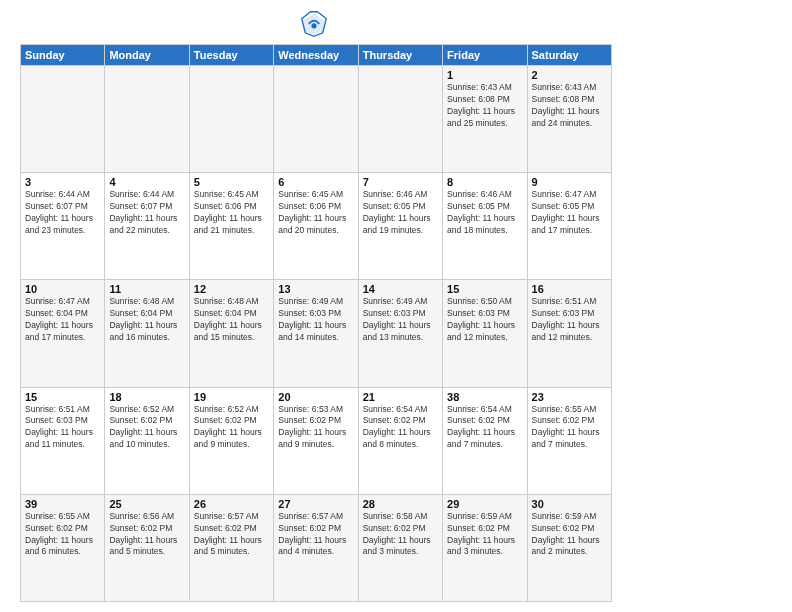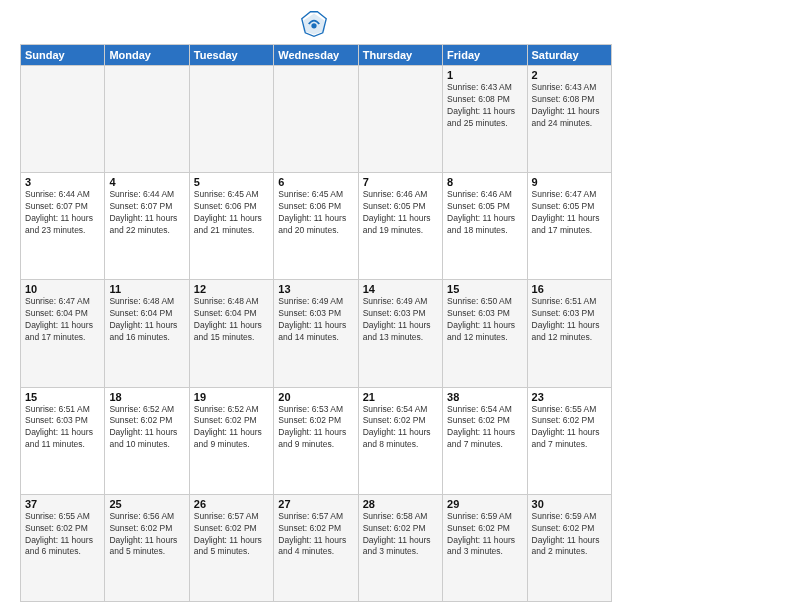--- a/index.html
+++ b/index.html
@@ -306,21 +306,21 @@
           <td>
             <span class="day-num">23</span>
             <div class="day-detail" style="white-space: pre-line;">Sunrise: 6:55 AM
 Sunset: 6:02 PM
 Daylight: 11 hours
 and 7 minutes.</div>
           </td>
         </tr>
         <tr>
           <td>
-            <span class="day-num">37</span>
+            <span class="day-num">39</span>
             <div class="day-detail" style="white-space: pre-line;">Sunrise: 6:55 AM
 Sunset: 6:02 PM
 Daylight: 11 hours
 and 6 minutes.</div>
           </td>
           <td>
             <span class="day-num">25</span>
             <div class="day-detail" style="white-space: pre-line;">Sunrise: 6:56 AM
 Sunset: 6:02 PM
 Daylight: 11 hours

